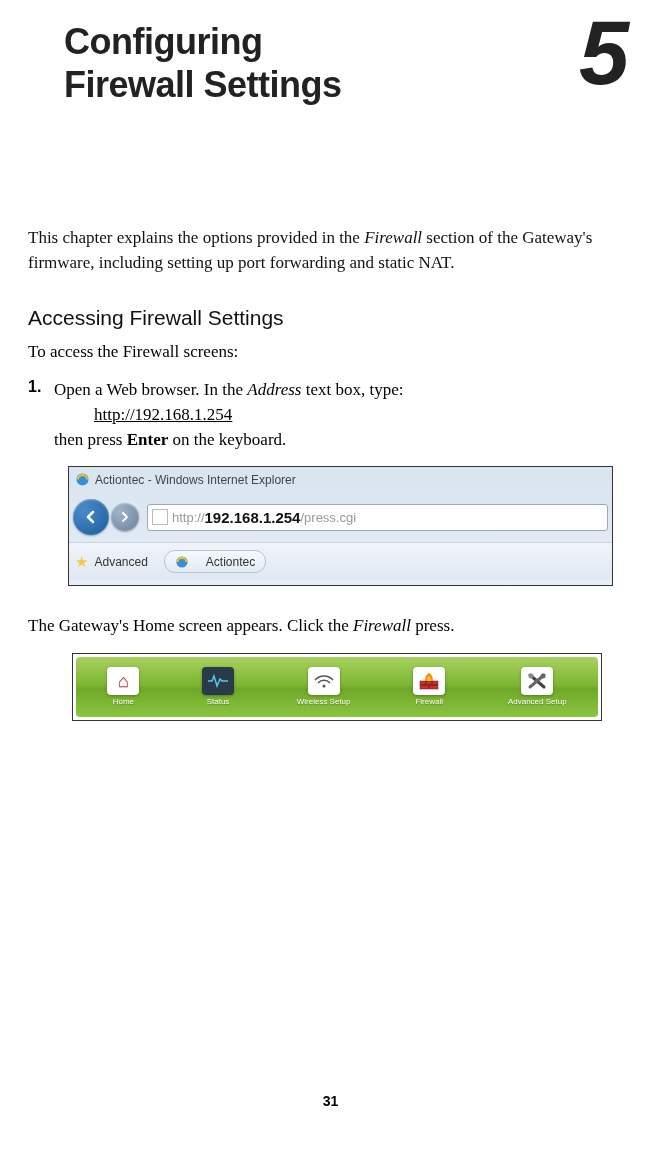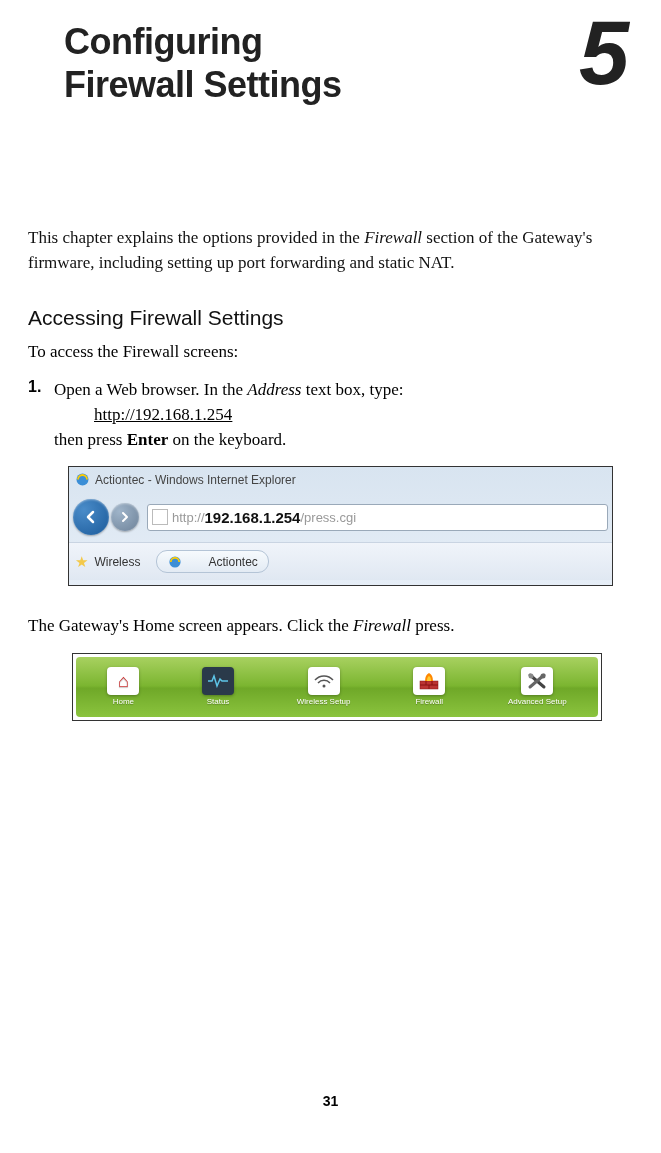--- a/index.html
+++ b/index.html
@@ -190,21 +190,21 @@
       font-size: 15px;
     }
     .fav-tab {
       display: flex;
       align-items: center;
       background: linear-gradient(to bottom, #f6fafd, #e3ebf4);
       border: 1px solid #b4c4d6;
       border-radius: 11px;
       padding: 3px 10px;
       margin-left: 10px;
-      gap: 21px;
+      gap: 11px;
     }
     
     .nav-screenshot {
       border: 1px solid #333;
       margin: 14px 0 0 44px;
       width: 530px;
       padding: 3px;
       background: #fff;
     }
     .green-navbar {
@@ -302,21 +302,21 @@
       </div>
       <div class="address-wrap">
         <span class="page-icon"></span>
         <span class="url-prefix">http://</span>
           <span class="url-main">192.168.1.254</span>
           <span class="url-suffix">/press.cgi</span>
       </div>
     </div>
     <div class="ie-favorites">
       <span class="fav-star">★</span>
-      <span>Wireless</span>
+      <span>Advanced</span>
       <div class="fav-tab">
         <span class="ie-icon">
           <svg width="14" height="14" viewBox="0 0 15 15">
               <circle cx="7.5" cy="7.5" r="6" fill="#3b8ed6"></circle>
               <path d="M3 7.5 A4.5 4.5 0 0 1 12 7.5" stroke="#fc0" stroke-width="1.8" fill="none"></path>
             </svg>
         </span>
         <span>Actiontec</span>
       </div>
     </div>

